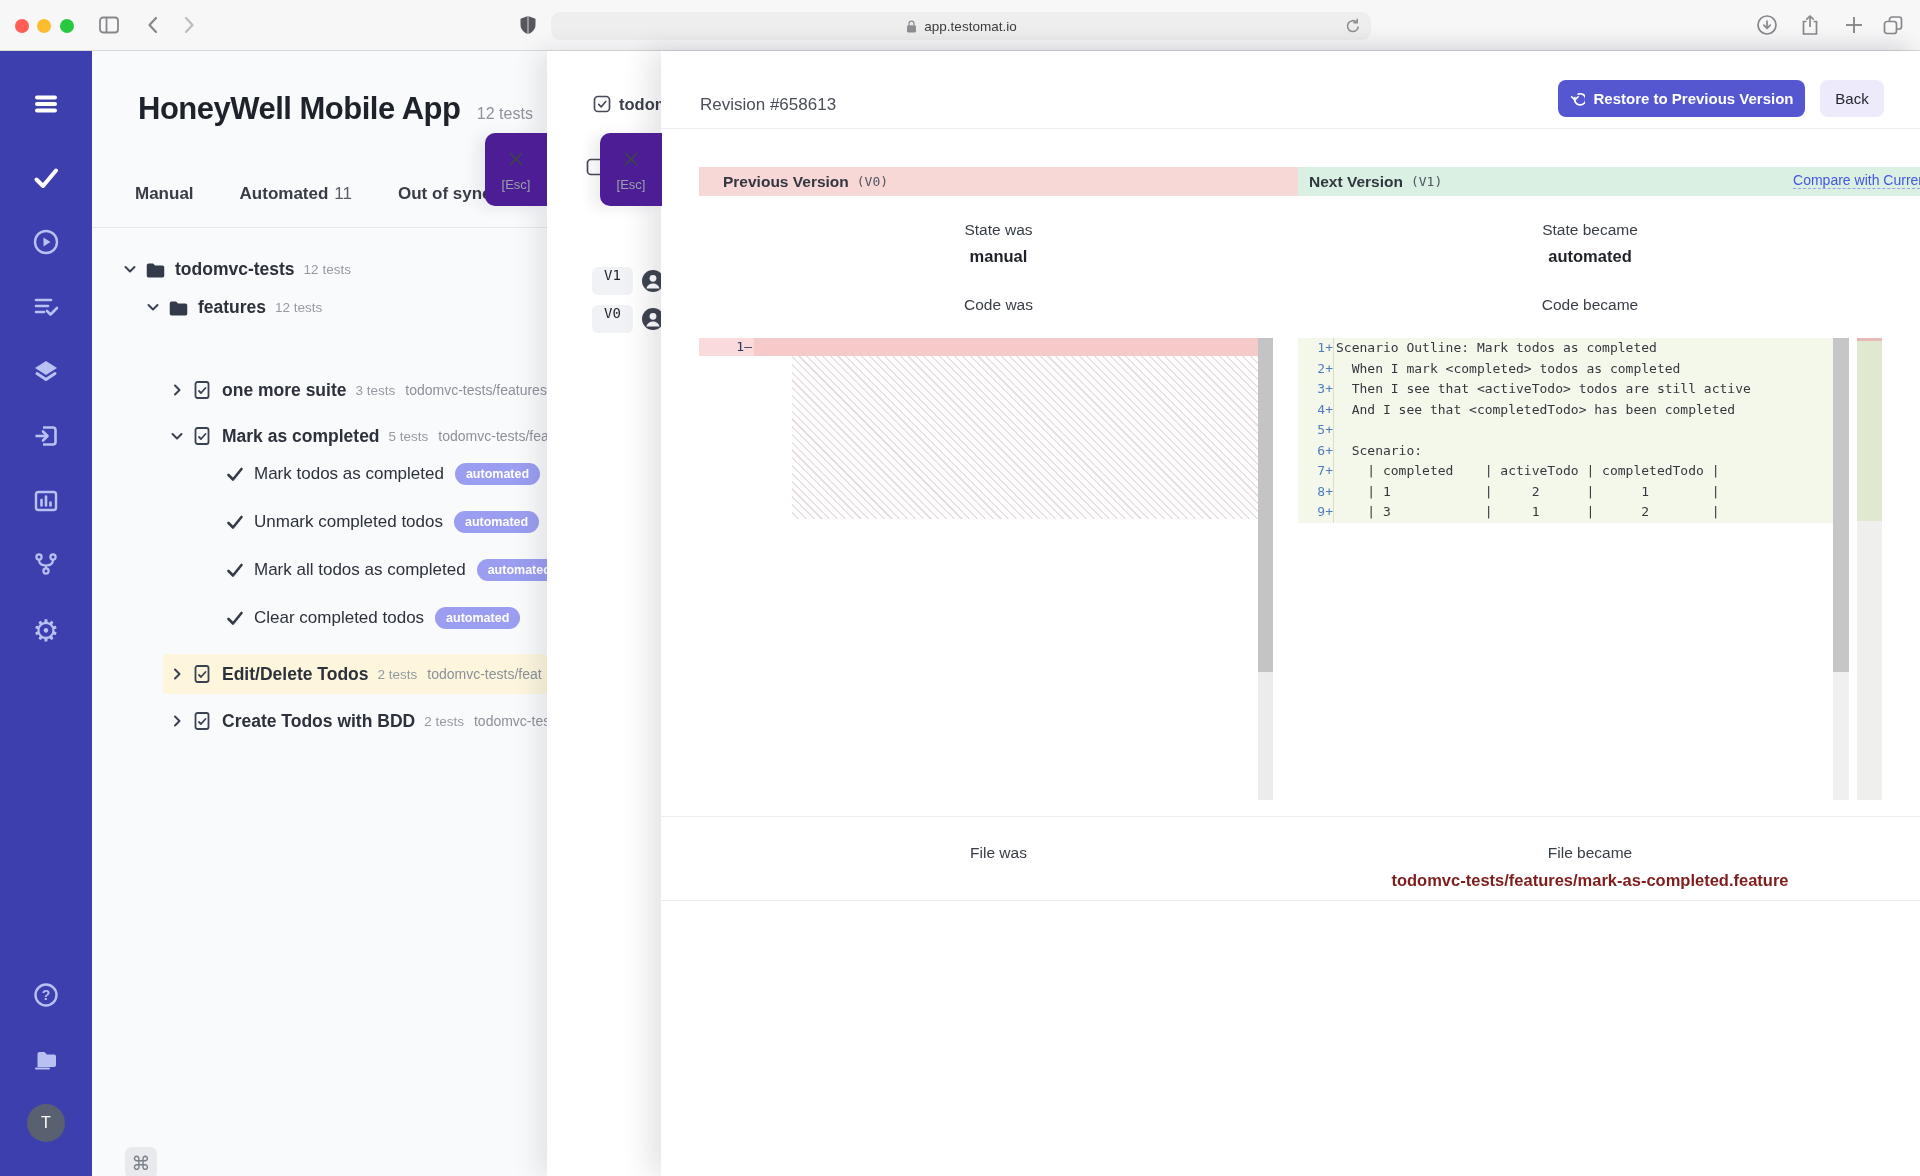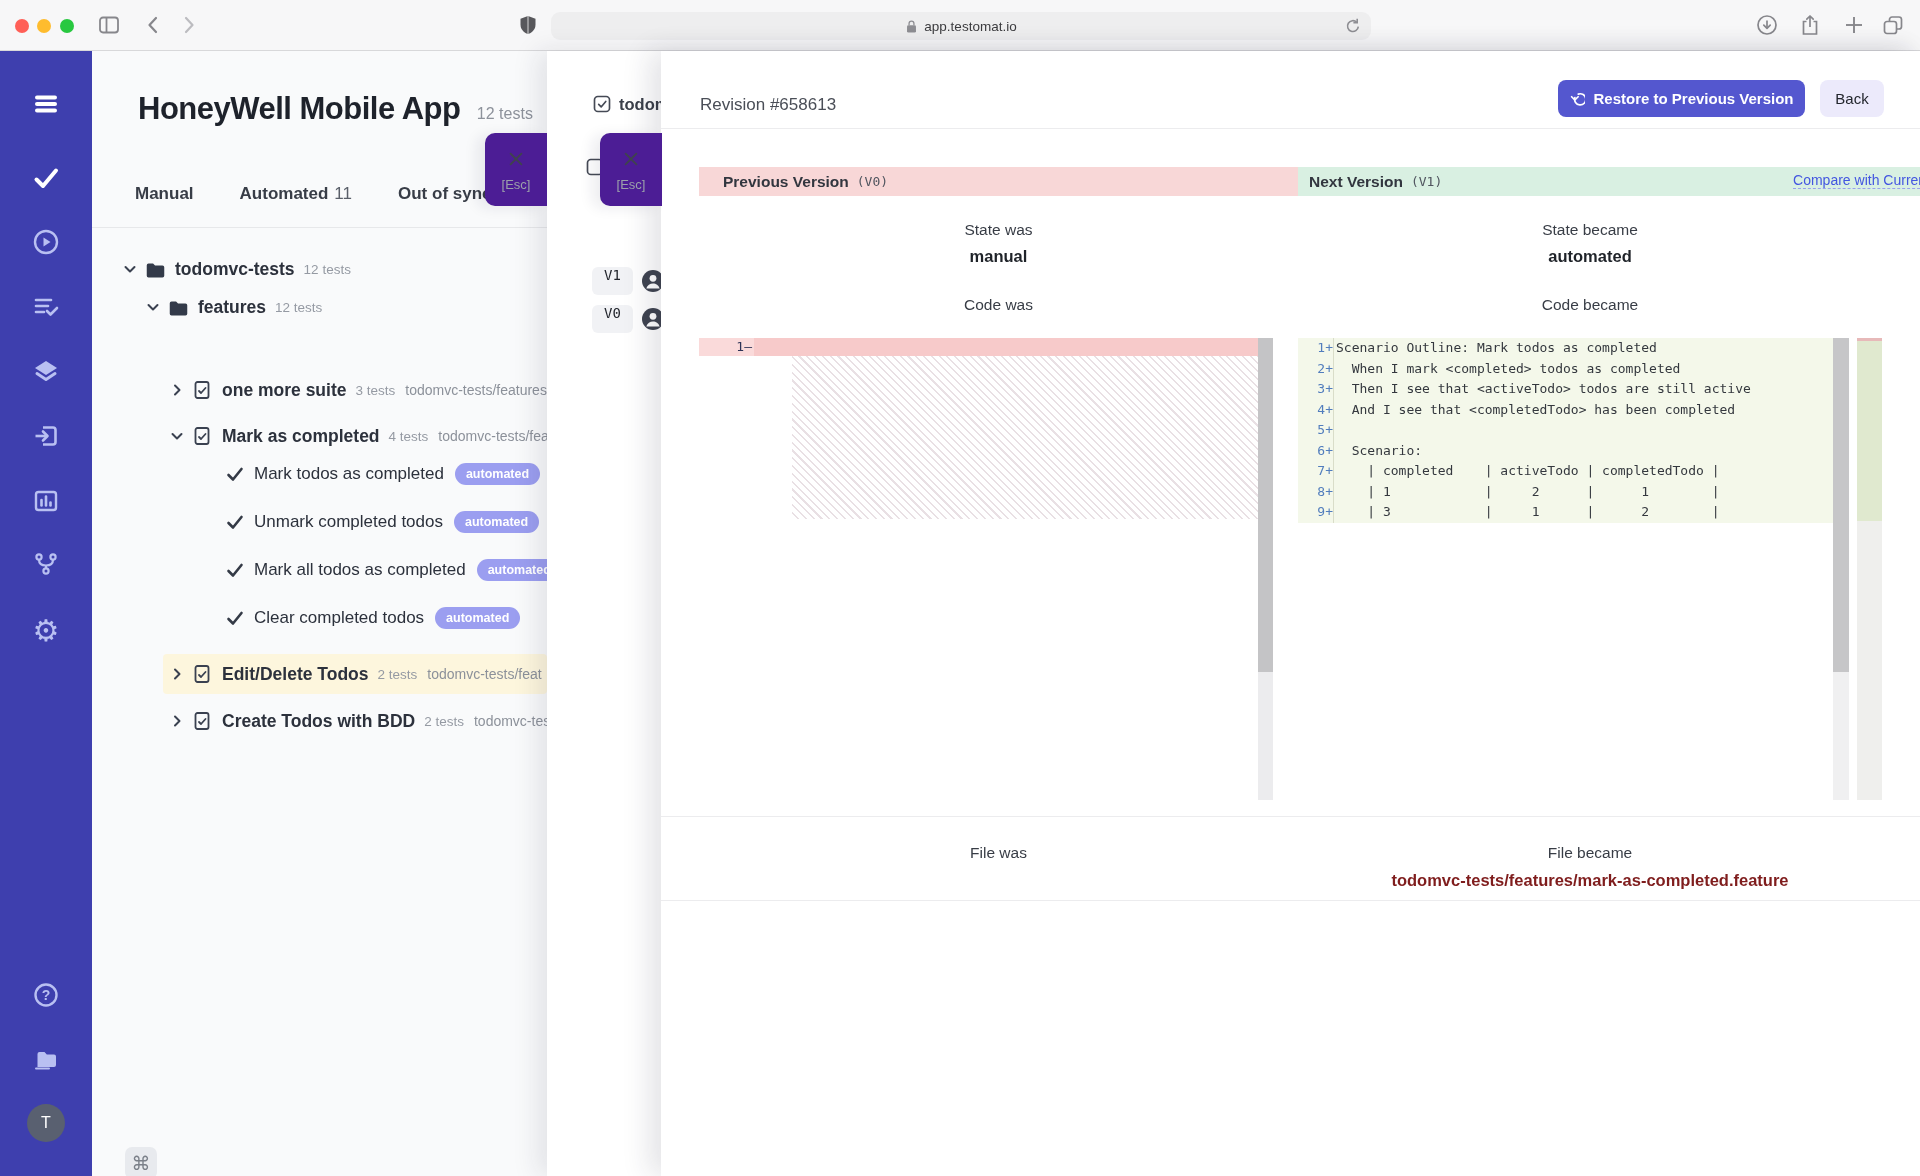--- a/index.html
+++ b/index.html
@@ -296,21 +296,21 @@
 
       <div class="trow" style="left:77px; top:368px">
         <svg class="chev" viewBox="0 0 16 16">
             <polyline points="3.5 6 8 10.5 12.5 6" fill="none" stroke="currentColor" stroke-width="2" stroke-linecap="round" stroke-linejoin="round"></polyline>
           </svg>
         <svg class="doc-ic" viewBox="0 0 20 20">
             <rect x="3.5" y="2" width="13" height="16" rx="2" fill="none" stroke="currentColor" stroke-width="1.8"></rect>
             <polyline points="7 11 9 13 13.5 8" fill="none" stroke="currentColor" stroke-width="1.8" stroke-linecap="round" stroke-linejoin="round"></polyline>
           </svg>
         <span class="tname">Mark as completed</span>
-        <span class="tcount">4 tests</span>
+        <span class="tcount">5 tests</span>
         <span class="tpath">todomvc-tests/fea</span>
       </div>
 
       <div class="trow" style="left:134px; top:406px">
         <svg class="tick-ic" viewBox="0 0 18 18">
             <path d="M2.5 10 L7 14.5 L15.5 4" fill="none" stroke="currentColor" stroke-width="2.6" stroke-linecap="round" stroke-linejoin="round"></path>
           </svg>
         <span class="tname test">Mark todos as completed</span>
         <span class="badge">automated</span>
       </div>

